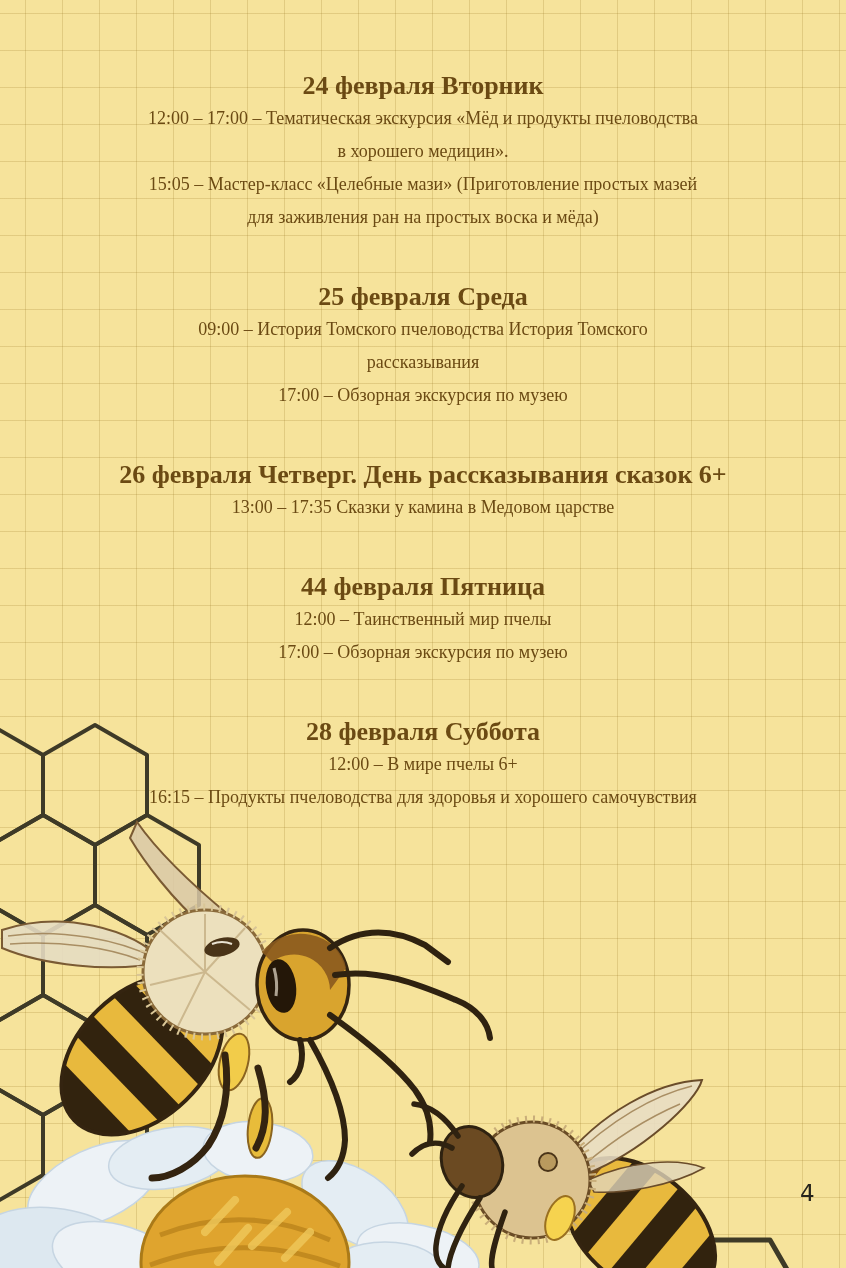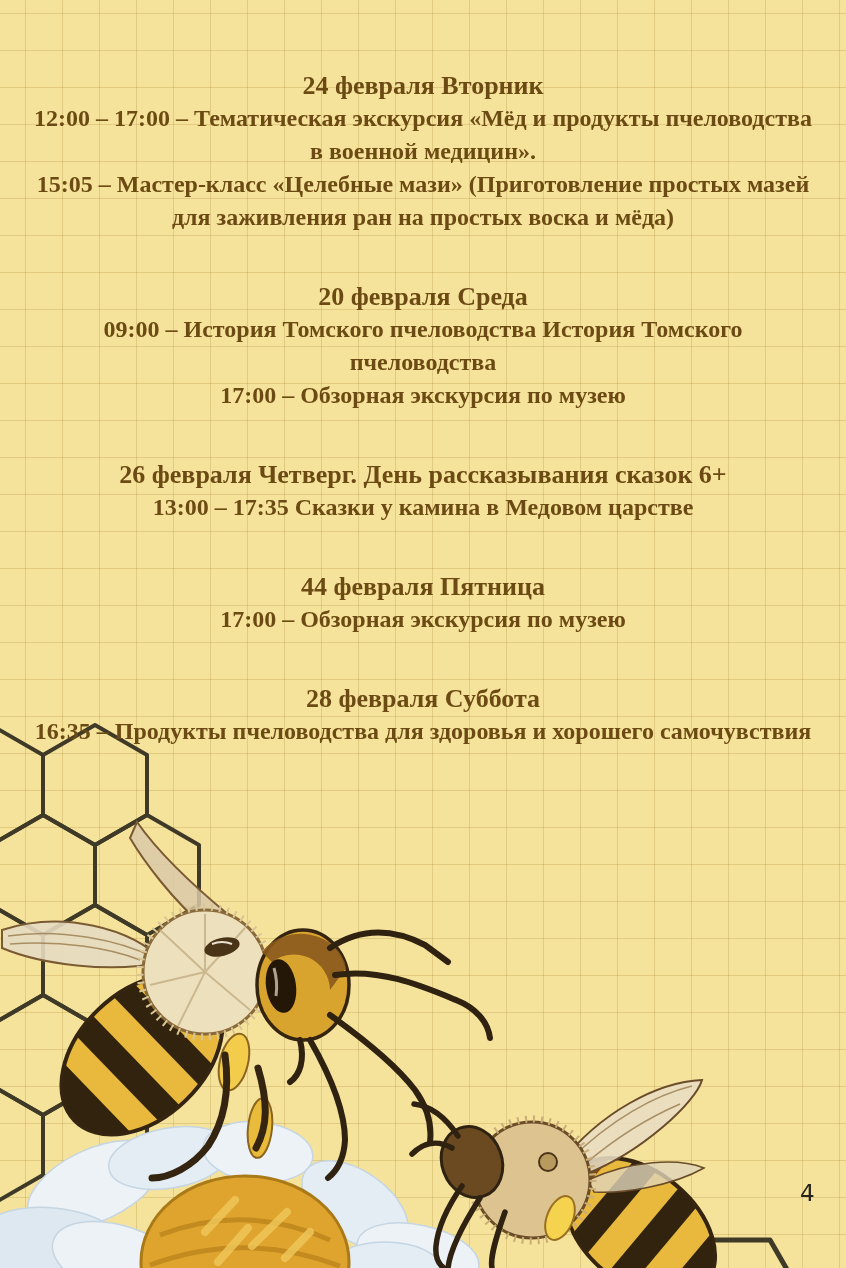--- a/index.html
+++ b/index.html
@@ -16,21 +16,21 @@
     color:#6b4a13;
   }
   .schedule { position:absolute; left:0; top:0; width:846px; padding-top:69px; z-index:3; }
   .event { margin-bottom:46px; }
   .event h2 {
     font-size:26px; line-height:33px; font-weight:bold; color:#6b4a13;
     width:max-content; margin-left:50%; transform:translateX(-50%);
     white-space:nowrap;
   }
   .event .body .line {
-    font-size:24px; line-height:33px; font-weight:bold; color:#6b4a13;
+    font-size:18px; line-height:33px; font-weight:normal; color:#6b4a13;
     width:max-content; margin-left:50%; transform:translateX(-50%);
     white-space:nowrap;
   }
   .art { position:absolute; left:0; top:700px; width:846px; height:568px; z-index:1; pointer-events:none; }
   .page-number {
     position:absolute; left:800px; top:1180px; z-index:4;
     font-family:"DejaVu Sans","Liberation Sans",sans-serif;
     font-size:23px; color:#26241c;
   }
 </style>
@@ -182,47 +182,49 @@
         <path d="M462,1186 C448,1206 438,1226 436,1246 C435,1258 438,1264 444,1268"></path>
       </g>
     </g>
   </svg>
 
   <div class="schedule">
     <section class="event">
       <h2>24 февраля Вторник</h2>
       <div class="body">
           <div class="line">12:00 – 17:00 – Тематическая экскурсия «Мёд и продукты пчеловодства</div>
-          <div class="line">в военной медицин».</div>
+          <div class="line">в хорошего медицин».</div>
           <div class="line">15:05 – Мастер-класс «Целебные мази» (Приготовление простых мазей</div>
           <div class="line">для заживления ран на простых воска и мёда)</div>
         </div>
     </section>
     <section class="event">
-      <h2>20 февраля Среда</h2>
+      <h2>25 февраля Среда</h2>
       <div class="body">
           <div class="line">09:00 – История Томского пчеловодства История Томского</div>
-          <div class="line">пчеловодства</div>
+          <div class="line">рассказывания</div>
           <div class="line">17:00 – Обзорная экскурсия по музею</div>
         </div>
     </section>
     <section class="event">
       <h2>26 февраля Четверг. День рассказывания сказок 6+</h2>
       <div class="body">
           <div class="line">13:00 – 17:35 Сказки у камина в Медовом царстве</div>
         </div>
     </section>
     <section class="event">
       <h2>44 февраля Пятница</h2>
       <div class="body">
+          <div class="line">12:00 – Таинственный мир пчелы</div>
           <div class="line">17:00 – Обзорная экскурсия по музею</div>
         </div>
     </section>
     <section class="event">
       <h2>28 февраля Суббота</h2>
       <div class="body">
-          <div class="line">16:35 – Продукты пчеловодства для здоровья и хорошего самочувствия</div>
+          <div class="line">12:00 – В мире пчелы 6+</div>
+          <div class="line">16:15 – Продукты пчеловодства для здоровья и хорошего самочувствия</div>
         </div>
     </section>
   </div>
 
   <div class="page-number">4</div>
 </div>
 
 </body></html>

